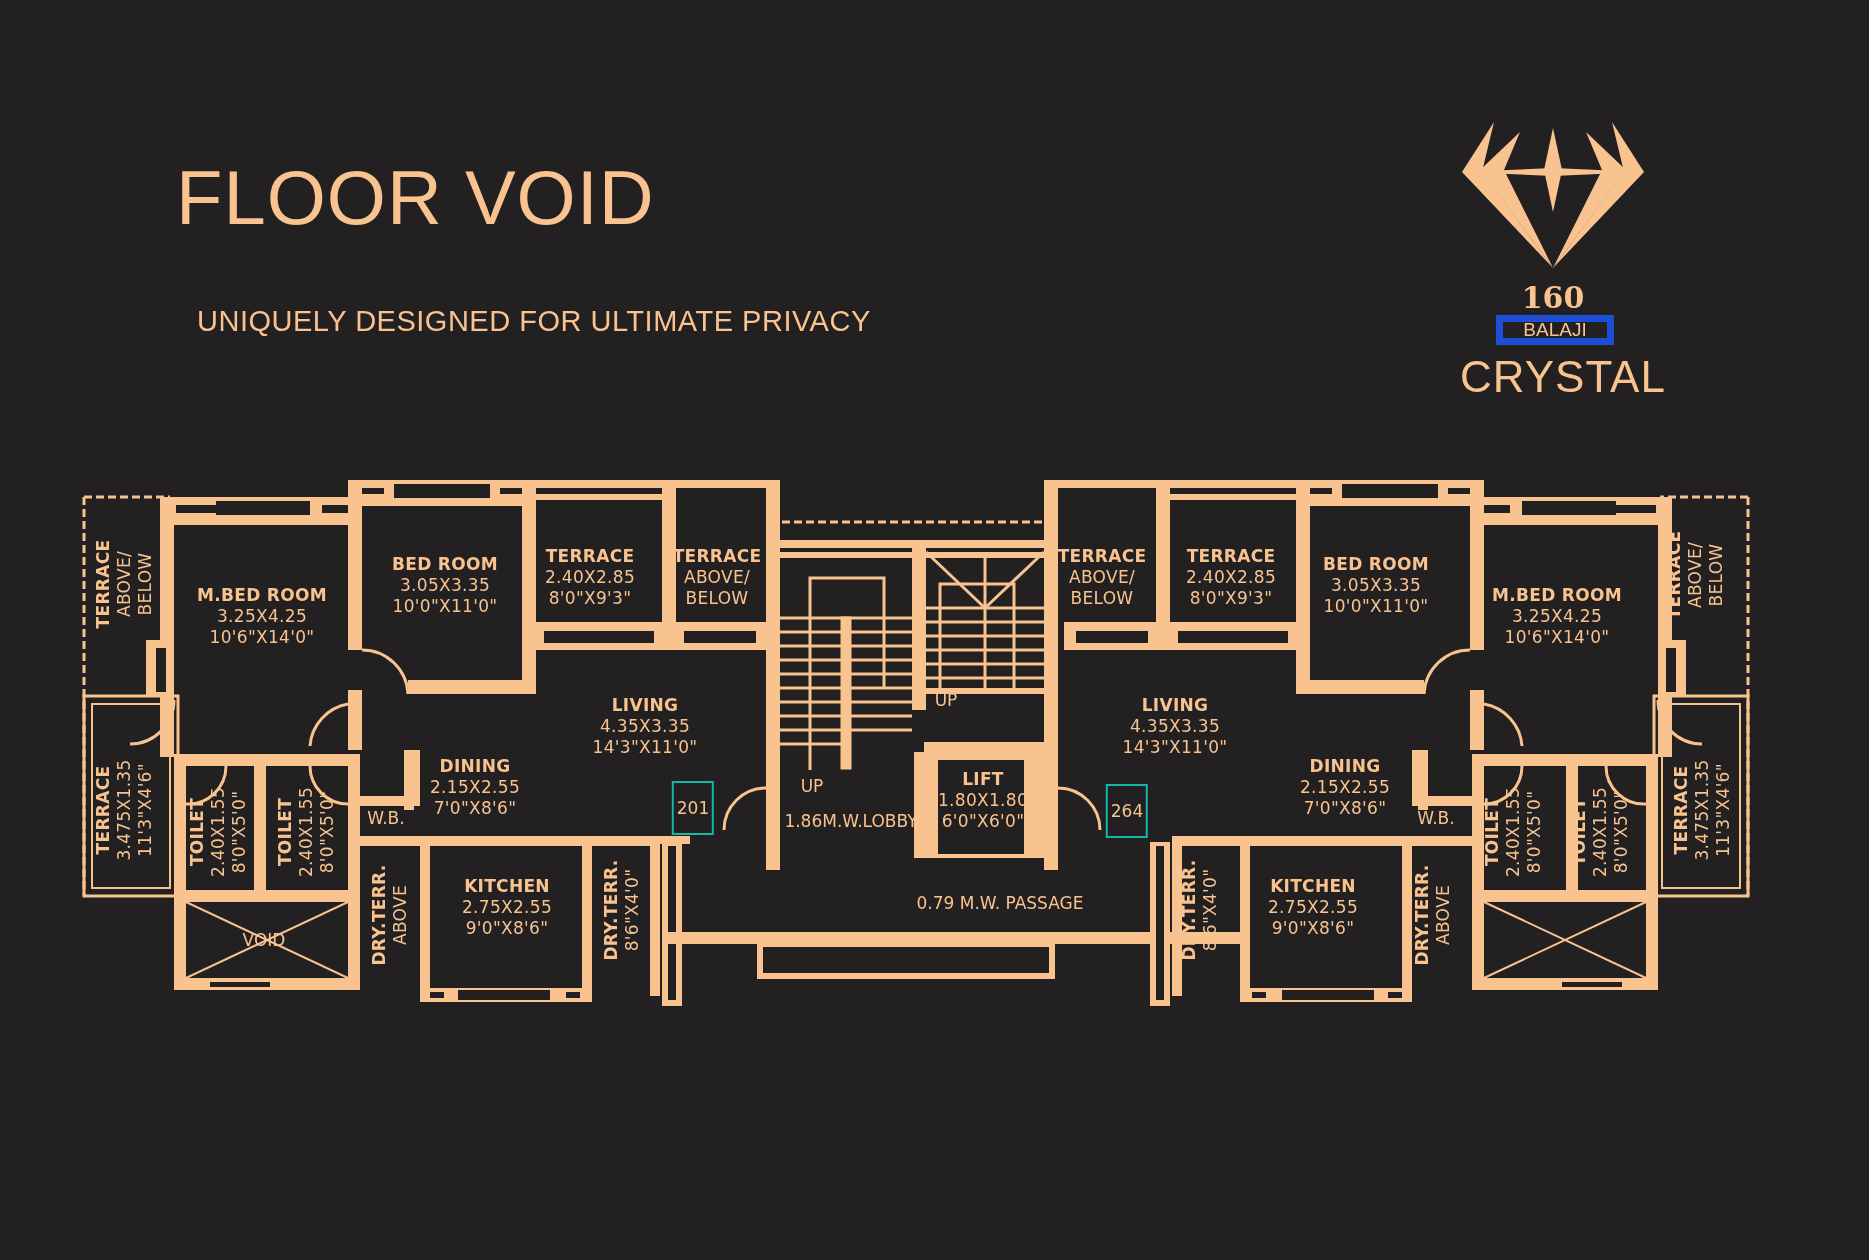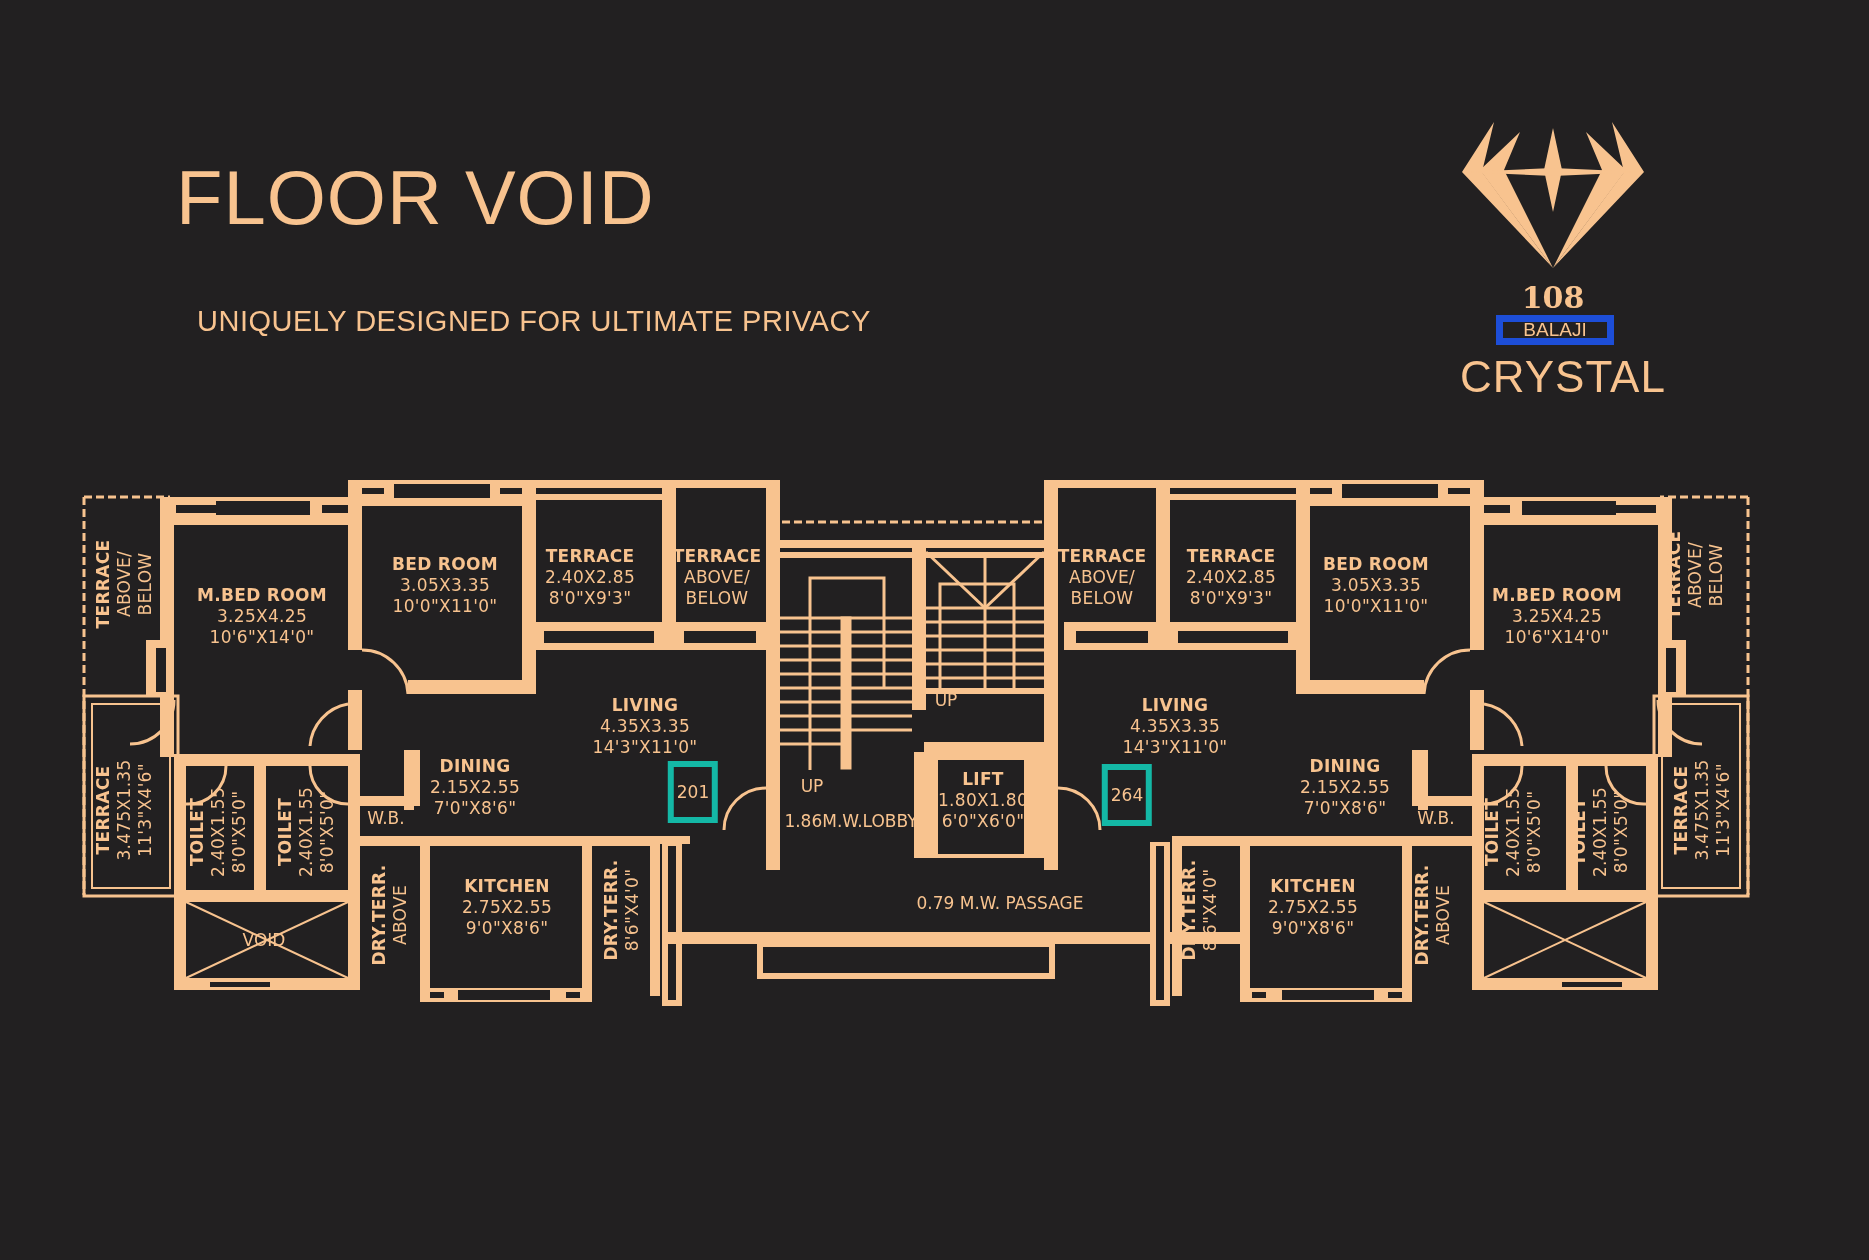--- a/index.html
+++ b/index.html
@@ -10,41 +10,41 @@
   .logo { position:absolute; left:1460px; top:120px; width:200px; height:290px; }
   .logo .num { position:absolute; left:0; width:186px; top:160px; text-align:center; font-family:"DejaVu Serif", serif; font-weight:bold; font-size:30px; color:#F8C38F; }
   .logo .badge { position:absolute; left:36px; top:195px; width:118px; height:30px; border:7px solid #1d4ed8; box-sizing:border-box;
                  display:flex; align-items:center; justify-content:center; font-size:19px; color:#F8C38F; }
   .logo .brand { position:absolute; left:0; width:186px; top:232px; text-align:center; font-size:44px; color:#F8C38F; letter-spacing:1px; }
   svg.plan { position:absolute; left:0; top:0; }
   .lbl { position:absolute; text-align:center; font-family:"DejaVu Sans", sans-serif; font-weight:bold;
          font-size:17px; line-height:21px; color:#F8C38F; white-space:nowrap; transform:translate(-50%,-50%); letter-spacing:0.3px; }
   .lbl span { display:block; font-weight:normal; }
   .lbl.rot { transform:translate(-50%,-50%) rotate(-90deg); }
-  .tag { position:absolute; border:6px solid #14b8a6; padding:16px 3px; font-family:"DejaVu Sans", sans-serif; font-size:17px; line-height:18px; color:#F8C38F; transform:translate(-50%,-50%); }
+  .tag { position:absolute; border:2px solid #14b8a6; padding:16px 3px; font-family:"DejaVu Sans", sans-serif; font-size:17px; line-height:18px; color:#F8C38F; transform:translate(-50%,-50%);margin-top:16px; }
   .plain { position:absolute; font-family:"DejaVu Sans", sans-serif; font-size:17px; color:#F8C38F; transform:translate(-50%,-50%); white-space:nowrap; }
 </style>
 </head>
 <body>
 
 <div class="title">FLOOR VOID</div>
 <div class="subtitle">UNIQUELY DESIGNED FOR ULTIMATE PRIVACY</div>
 
 <div class="logo">
   <svg width="186" height="160" viewBox="0 0 186 160" style="position:absolute;left:0;top:0;">
     <g fill="#F8C38F">
       <polygon points="93,148 2,52 34,2 22,52"></polygon>
       <polygon points="93,148 184,52 152,2 164,52"></polygon>
       <polygon points="93,148 20,50 60,12 44,50"></polygon>
       <polygon points="93,148 166,50 126,12 142,50"></polygon>
       <polygon points="93,92 84,50 93,8 102,50"></polygon>
       <polygon points="2,52 93,48 184,52 93,56"></polygon>
     </g>
   </svg>
-  <div class="num">108</div>
+  <div class="num">160</div>
   <div class="badge">BALAJI</div>
   <div class="brand">CRYSTAL</div>
 </div>
 
 <svg class="plan" width="1869" height="1260" viewBox="0 0 1869 1260">
   <g fill="none" stroke="#F8C38F">
 
     <path d="M84,497 H170 M84,497 V895" stroke-width="3" stroke-dasharray="8,4"></path>
     <path d="M1748,497 H1660 M1748,497 V895" stroke-width="3" stroke-dasharray="8,4"></path>
 

